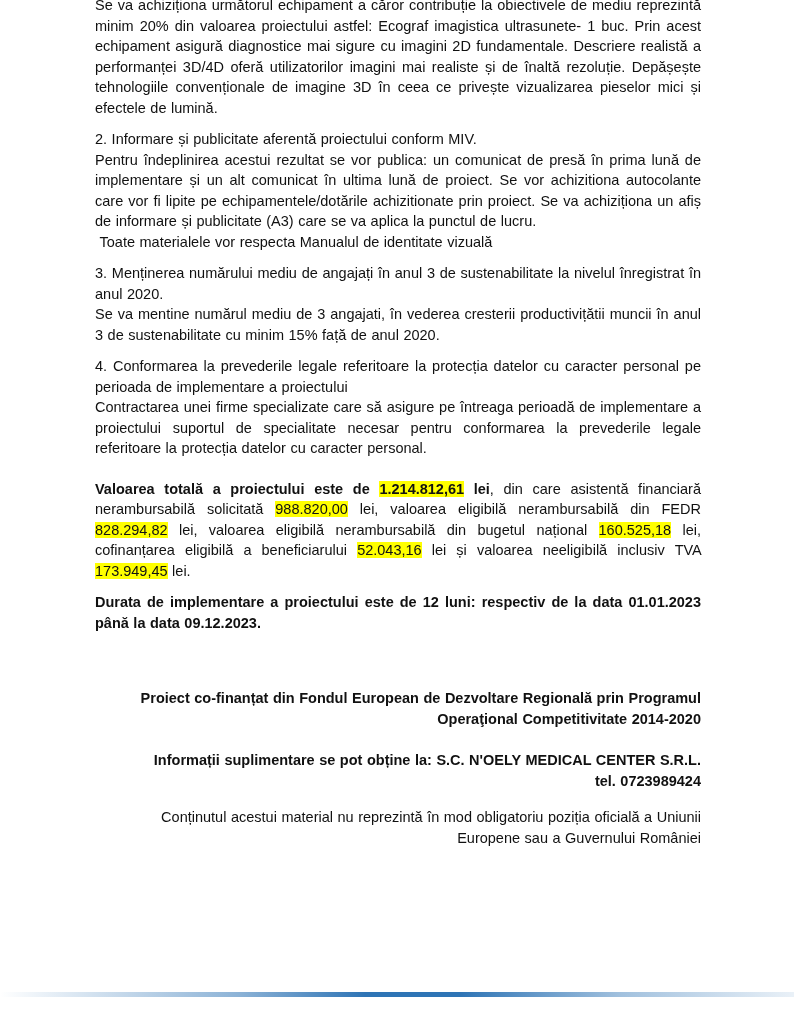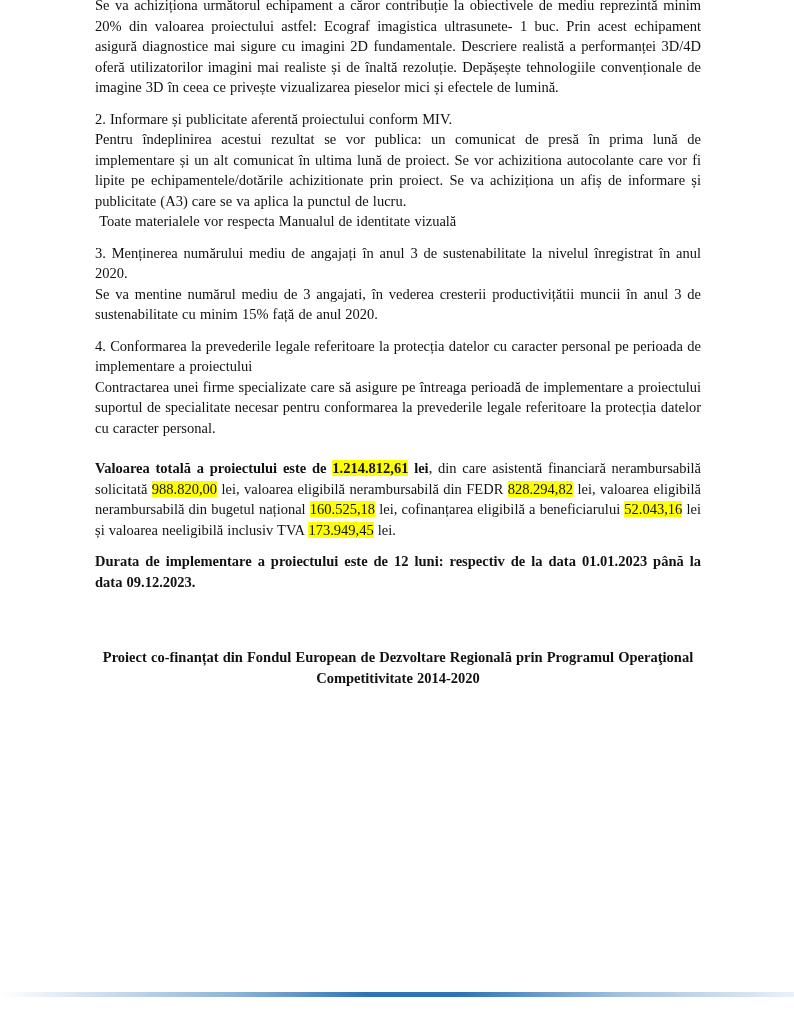--- a/index.html
+++ b/index.html
@@ -2,39 +2,39 @@
 <html lang="ro" style="--text: #111111; --hl: #ffff00; --line: #2e74b5;"><head>
 <meta charset="utf-8">
 <style>
   html, body { margin: 0; padding: 0; background: #ffffff; }
   .page {
     position: relative;
     width: 794px;
     height: 1024px;
     background: #ffffff;
     overflow: hidden;
-    font-family: Liberation Serif, serif;
+    font-family: Liberation Sans, sans-serif;
     color: var(--text, #111111);
   }
   .content {
     position: absolute;
     left: 95px;
     top: -5px;
     width: 606px;
   }
   .para {
     margin: 11px 0 0 0;
     font-size: 14.5px;
     line-height: 20.5px;
     text-align: justify;
     white-space: pre-wrap;
     word-spacing: 0.5px;
   }
   .para.first { margin-top: 0; }
-  .para.center { text-align: center; }
+  .para.center { text-align: right; }
   .gap-value      { margin-top: 20px; }
   .gap-cofinance  { margin-top: 55px; }
   .gap-contact    { margin-top: 21px; }
   .gap-disclaimer { margin-top: 16px; }
   .b  { font-weight: bold; }
   .hl { background: var(--hl, #ffff00); }
   .footer-line {
     position: absolute;
     left: 0;
     top: 992px;
@@ -58,15 +58,18 @@
     <p class="para"><span>2. Informare și publicitate aferentă proiectului conform MIV.
 Pentru îndeplinirea acestui rezultat se vor publica: un comunicat de presă în prima lună de implementare și un alt comunicat în ultima lună de proiect. Se vor achizitiona autocolante care vor fi lipite pe echipamentele/dotările achizitionate prin proiect. Se va achiziționa un afiș de informare și publicitate (A3) care se va aplica la punctul de lucru.
  Toate materialele vor respecta Manualul de identitate vizuală</span></p>
     <p class="para"><span>3. Menținerea numărului mediu de angajați în anul 3 de sustenabilitate la nivelul înregistrat în anul 2020.
 Se va mentine numărul mediu de 3 angajati, în vederea cresterii productivițătii muncii în anul 3 de sustenabilitate cu minim 15% față de anul 2020.</span></p>
     <p class="para"><span>4. Conformarea la prevederile legale referitoare la protecția datelor cu caracter personal pe perioada de implementare a proiectului
 Contractarea unei firme specializate care să asigure pe întreaga perioadă de implementare a proiectului suportul de specialitate necesar pentru conformarea la prevederile legale referitoare la protecția datelor cu caracter personal.</span></p>
     <p class="para gap-value"><span class="b">Valoarea totală a proiectului este de </span><span class="b hl">1.214.812,61</span><span class="b"> lei</span><span>, din care asistentă financiară nerambursabilă solicitată </span><span class="hl">988.820,00</span><span> lei, valoarea eligibilă nerambursabilă din FEDR </span><span class="hl">828.294,82</span><span> lei, valoarea eligibilă nerambursabilă din bugetul național </span><span class="hl">160.525,18</span><span> lei, cofinanțarea eligibilă a beneficiarului </span><span class="hl">52.043,16</span><span> lei și valoarea neeligibilă inclusiv TVA </span><span class="hl">173.949,45</span><span> lei.</span></p>
     <p class="para"><span class="b">Durata de implementare a proiectului este de 12 luni: respectiv de la data 01.01.2023 până la data 09.12.2023.</span></p>
     <p class="para center gap-cofinance"><span class="b">Proiect co-finanțat din Fondul European de Dezvoltare Regională prin Programul Operaţional Competitivitate 2014-2020</span></p>
+    <p class="para center gap-contact"><span class="b">Informații suplimentare se pot obține la: S.C. N'OELY MEDICAL CENTER S.R.L.
+tel. 0723989424</span></p>
+    <p class="para center gap-disclaimer"><span>Conținutul acestui material nu reprezintă în mod obligatoriu poziția oficială a Uniunii Europene sau a Guvernului României</span></p>
   </div>
   <div class="footer-line"></div>
 </div>
 
 </body></html>

